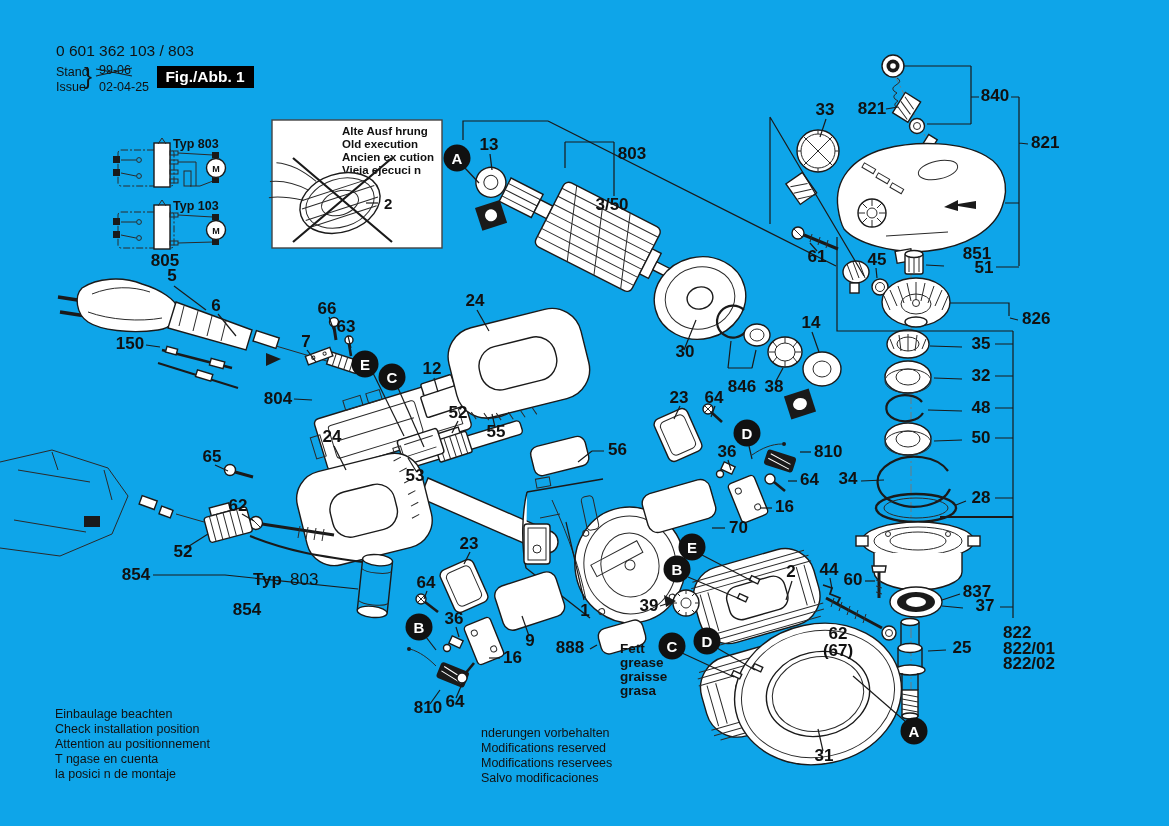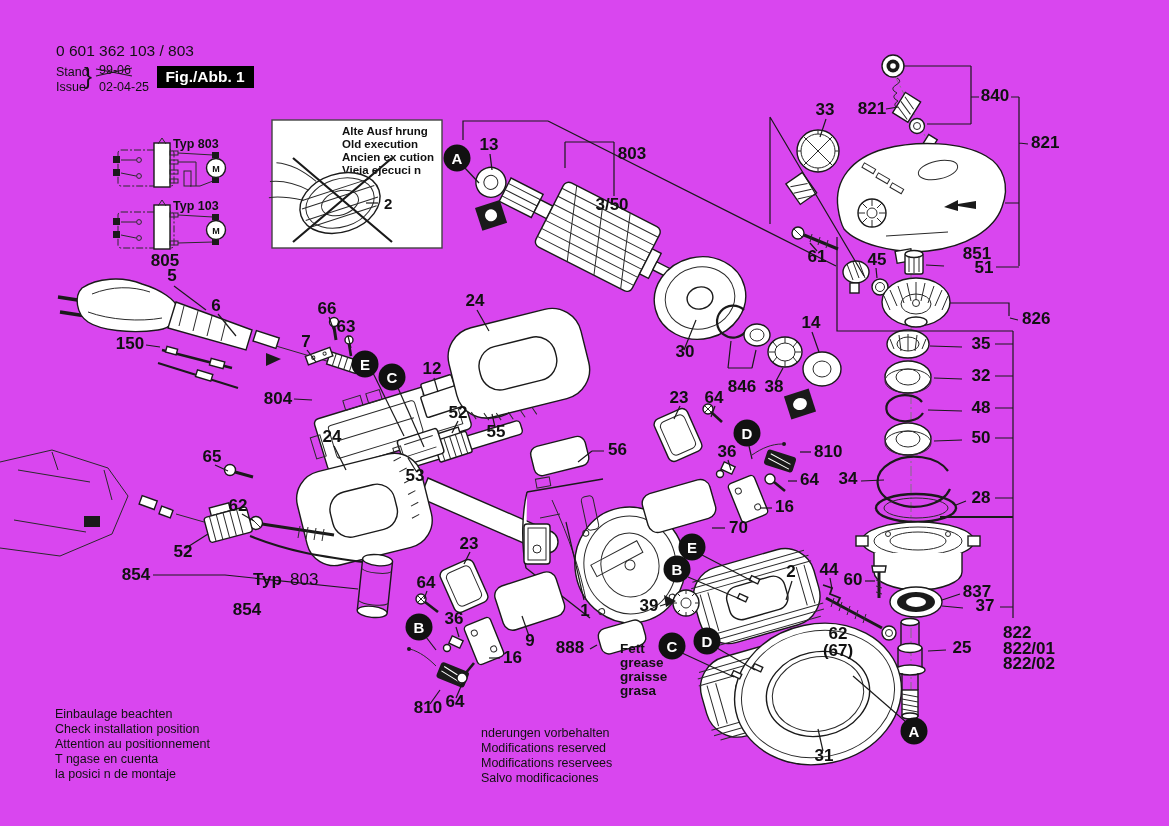--- a/index.html
+++ b/index.html
@@ -1,16 +1,16 @@
 <!DOCTYPE html>
 <html><head>
 <meta charset="utf-8">
 <style>
   html,body{margin:0;padding:0;background:#e8e8e8;}
-  .page{position:relative;width:1169px;height:826px;background:#d946ef;overflow:hidden;
+  .page{position:relative;width:1169px;height:826px;background:#0ea5e9;overflow:hidden;
         font-family:"Liberation Sans", sans-serif;}
   svg{position:absolute;left:0;top:0;}
   svg text{fill:#111;font-family:"Liberation Sans", sans-serif;}
   .ln{stroke:#1a1a1a;stroke-width:1.2;fill:none;}
   .ln2{stroke:#1a1a1a;stroke-width:2.2;fill:none;}
   .part{stroke:#1a1a1a;stroke-width:1.4;fill:#fff;}
   .thin{stroke:#2a2a2a;stroke-width:1;fill:none;}
   .dark{fill:#1a1a1a;stroke:none;}
   .cl{stroke:#777;stroke-width:.9;fill:none;stroke-dasharray:10 3 2 3;}
   .plabel{font-weight:bold;font-size:17px;}

